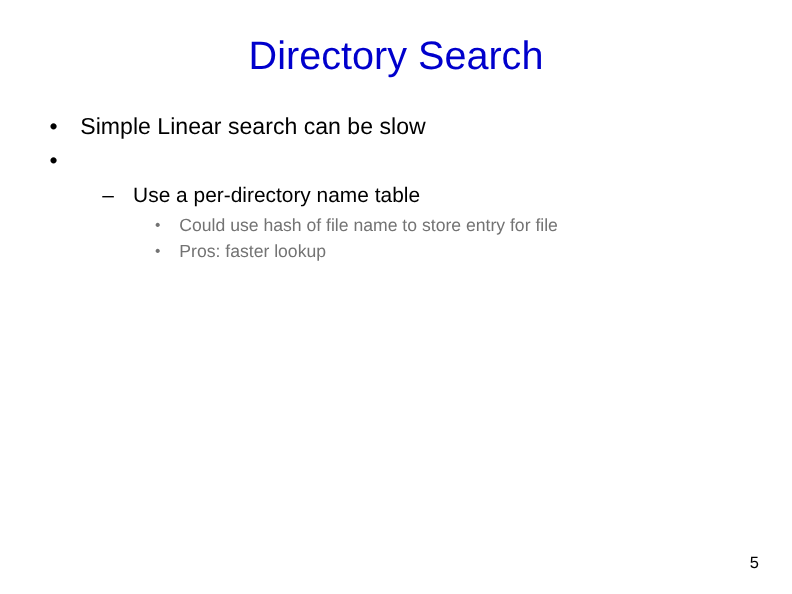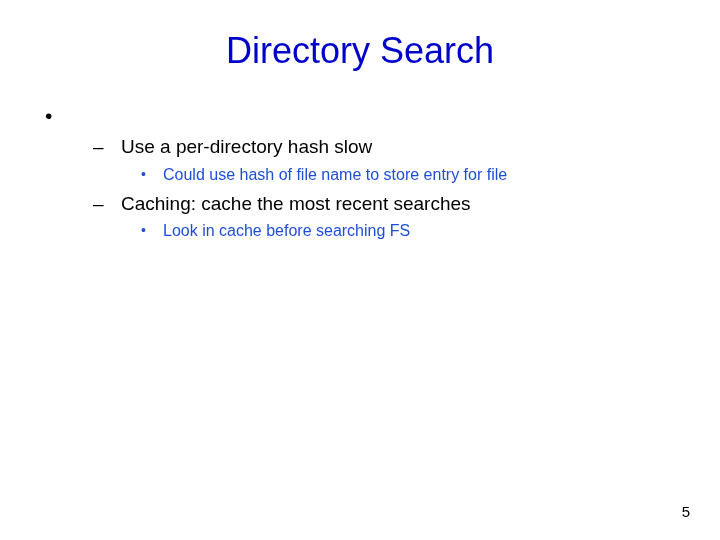--- a/index.html
+++ b/index.html
@@ -7,41 +7,38 @@
   .slide { width: 720px; height: 540px; position: relative; padding: 20px 30px; }
   .title { font-size: 36px; color: #0000cc; text-align: center; margin-top: 10px; margin-bottom: 30px; font-weight: normal; }
   ul { list-style: none; }
   .level1 { margin-left: 15px; }
   .level1 > li { font-size: 21px; color: #000; margin-bottom: 4px; line-height: 1.3; }
   .level1 > li::before { content: "•"; display: inline-block; width: 28px; font-size: 21px; }
   .level2 { margin-left: 48px; margin-top: 6px; }
   .level2 > li { font-size: 19px; color: #000; margin-bottom: 4px; line-height: 1.3; }
   .level2 > li::before { content: "–"; display: inline-block; width: 28px; font-size: 19px; }
   .level3 { margin-left: 48px; margin-top: 4px; margin-bottom: 6px; }
-  .level3 > li { font-size: 16px; color: #1d4ed8; margin-bottom: 2px; line-height: 1.35; }
+  .level3 > li { font-size: 16px; color: #737373; margin-bottom: 2px; line-height: 1.35; }
   .level3 > li::before { content: "•"; display: inline-block; width: 22px; font-size: 14px; position: relative; top: -1px; }
   .page-num { position: absolute; bottom: 20px; right: 30px; font-size: 15px; color: #000; }
 </style>
 </head>
 <body>
 
 <div class="slide">
   <h1 class="title">Directory Search</h1>
 
   <ul class="level1">
+    <li><span>Simple Linear search can be slow</span></li>
     <li>
       <ul class="level2">
-        <li><span>Use a per-directory hash slow</span>
+        <li><span>Use a per-directory name table</span>
           <ul class="level3">
             <li><span>Could use hash of file name to store entry for file</span></li>
-          </ul>
-        </li>
-        <li><span>Caching: cache the most recent searches</span>
-          <ul class="level3">
-            <li><span>Look in cache before searching FS</span></li>
+            <li><span>Pros: faster lookup</span></li>
           </ul>
         </li>
       </ul>
     </li>
   </ul>
 
   <div class="page-num">5</div>
 </div>
 
 </body></html>

